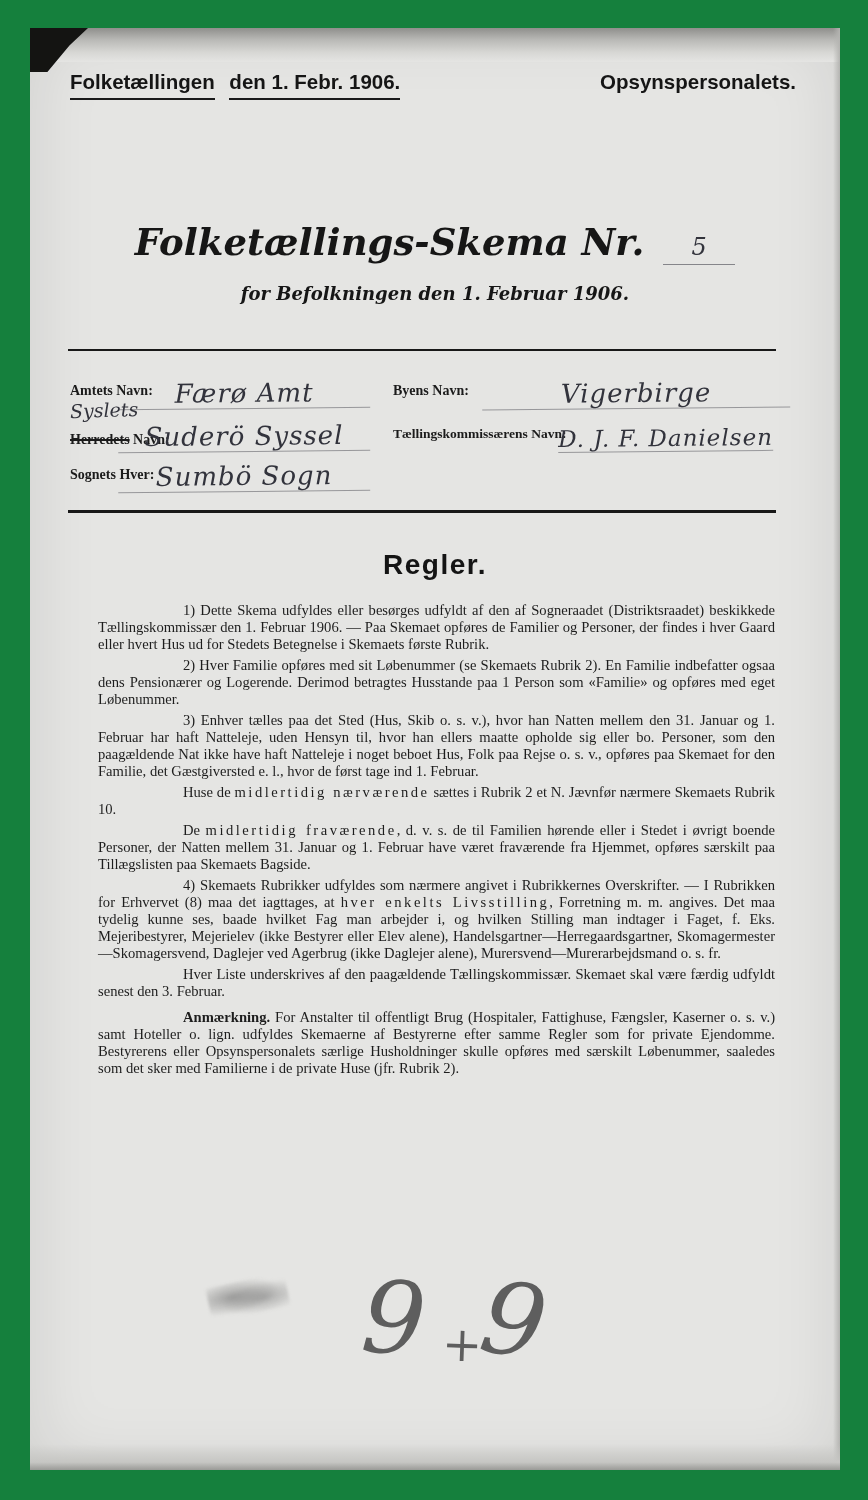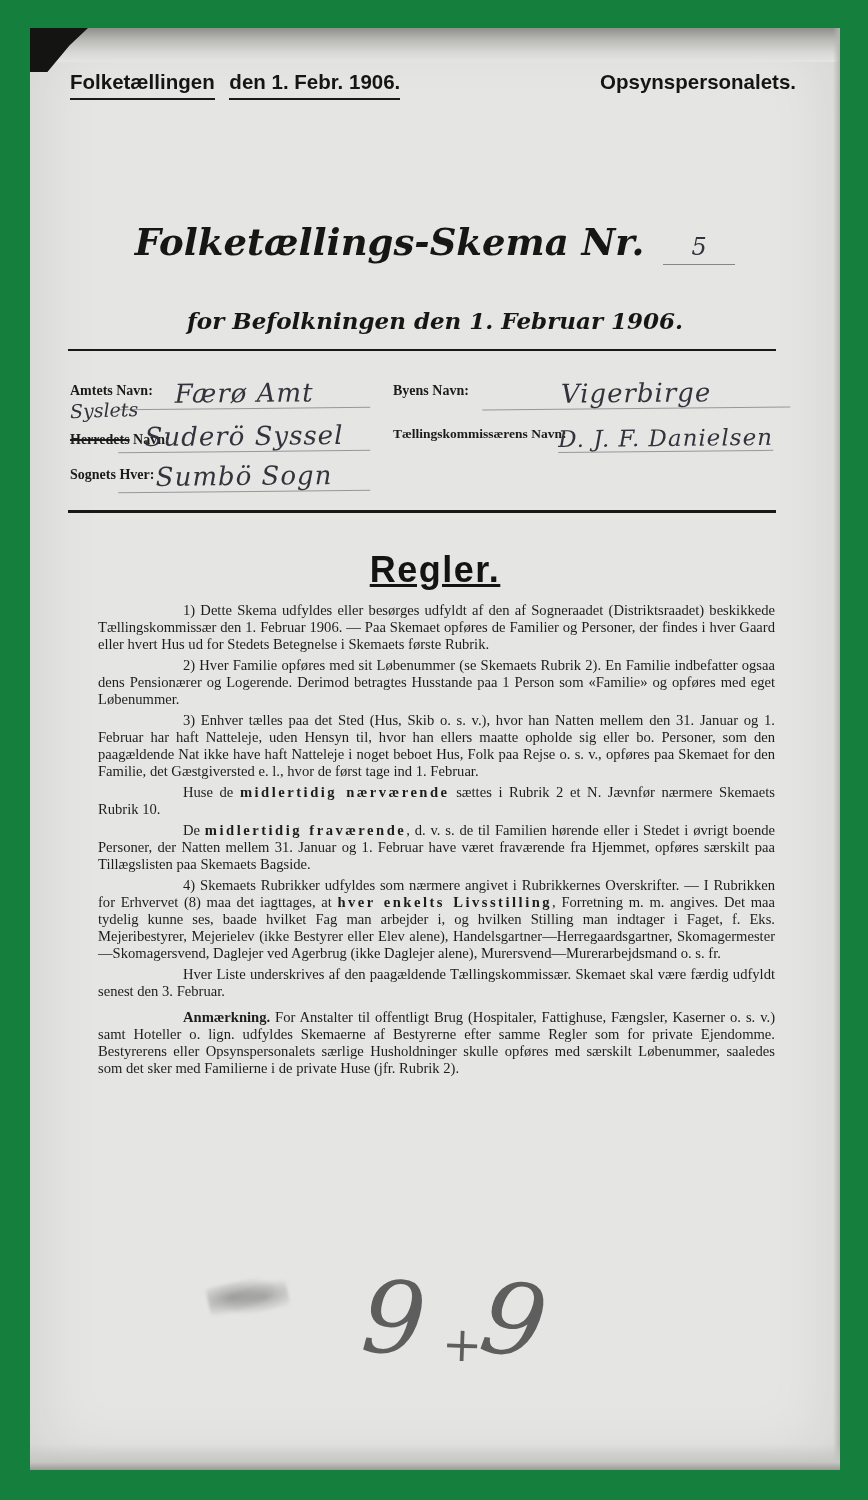--- a/index.html
+++ b/index.html
@@ -20,43 +20,43 @@
           justify-content:space-between;align-items:flex-start;
           font-family:"Liberation Sans",sans-serif;font-weight:bold;font-size:20.5px;color:#151515;}
   .header-left .useg{border-bottom:2.5px solid #1a1a1a;padding-bottom:4px;display:inline-block;}
   .header-left .useg + .useg{margin-left:9px;}
 
   .title-block{position:absolute;left:0;top:192px;width:100%;text-align:center;color:#161616;}
   .title-main{font-family:"DejaVu Serif",serif;font-style:italic;font-weight:bold;font-size:37px;}
   .title-number{display:inline-block;width:72px;text-align:center;border-bottom:1.5px solid #85858a;
           font-family:"DejaVu Serif",serif;font-style:italic;font-weight:normal;font-size:24px;
           color:#3a3a44;vertical-align:baseline;padding-bottom:3px;margin-left:6px;}
-  .title-sub{margin-top:42px;font-family:"DejaVu Serif",serif;font-style:italic;font-weight:bold;font-size:23px;}
+  .title-sub{margin-top:18px;font-family:"DejaVu Serif",serif;font-style:italic;font-weight:bold;font-size:18px;}
 
   .rule{position:absolute;left:38px;width:708px;background:#181818;}
   .rule-1{top:321px;height:2px;}
   .rule-2{top:482px;height:3px;}
 
   .flabel{position:absolute;font-weight:bold;font-size:14px;color:#1b1b1b;white-space:nowrap;}
   .hand{font-family:"DejaVu Serif",serif;font-style:italic;color:#32333c;white-space:nowrap;}
   .fvalue{position:absolute;height:42px;border-bottom:1.5px solid #97979a;
           display:flex;align-items:flex-end;justify-content:center;
           font-size:26px;letter-spacing:1px;transform:rotate(-0.6deg);}
   .struck{text-decoration:line-through;text-decoration-thickness:2px;}
   .overwrite{position:absolute;font-size:19px;transform:rotate(-2deg);}
 
   .regler-heading{position:absolute;left:0;top:521px;width:100%;text-align:center;
-          font-family:"Liberation Sans",sans-serif;font-weight:bold;font-size:36px;
-          letter-spacing:1.5px;color:#141414;text-decoration:underline;}
+          font-family:"Liberation Sans",sans-serif;font-weight:bold;font-size:28px;
+          letter-spacing:1.5px;color:#141414;}
 
   .rules{position:absolute;left:68px;top:574px;width:677px;
          font-size:14.6px;line-height:17px;color:#1d1d1d;text-align:justify;}
   .rules p{margin:0 0 4px 0;text-indent:85px;}
   .rules p.anm{margin-top:9px;}
-  .sp{letter-spacing:2.5px;font-weight:bold;}
+  .sp{letter-spacing:2.5px;}
   .bold{font-weight:bold;}
 
   .pencil{position:absolute;font-family:"DejaVu Serif",serif;font-style:italic;
           color:#474747;opacity:0.85;}
   .pencil-9a{left:332px;top:1232px;font-size:100px;transform:rotate(4deg);}
   .pencil-plus{left:412px;top:1288px;font-size:48px;transform:rotate(2deg);}
   .pencil-9b{left:452px;top:1234px;font-size:100px;transform:rotate(9deg);}
   .pencil-scribble{position:absolute;left:178px;top:1252px;width:80px;height:34px;
           background:radial-gradient(ellipse at 30% 40%,rgba(90,90,90,0.5),rgba(90,90,90,0) 60%),
                      radial-gradient(ellipse at 70% 60%,rgba(100,100,100,0.45),rgba(100,100,100,0) 55%);

